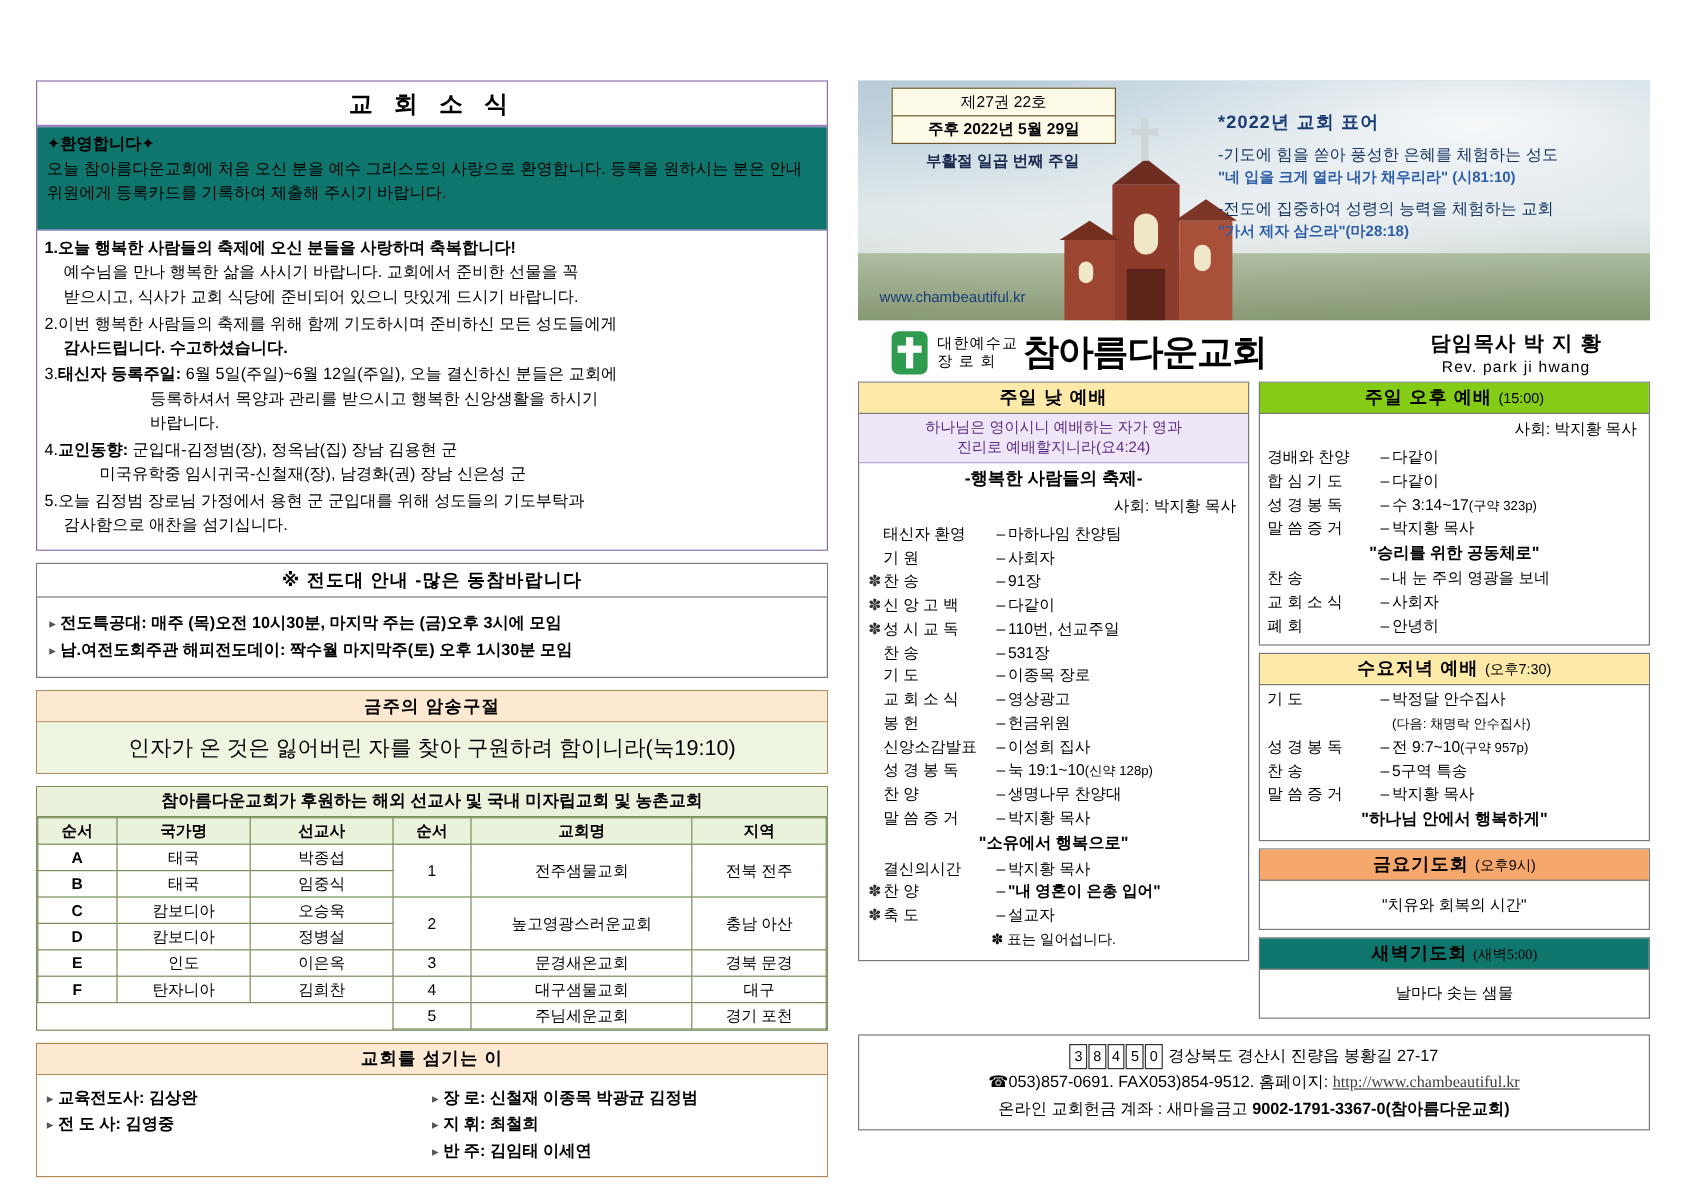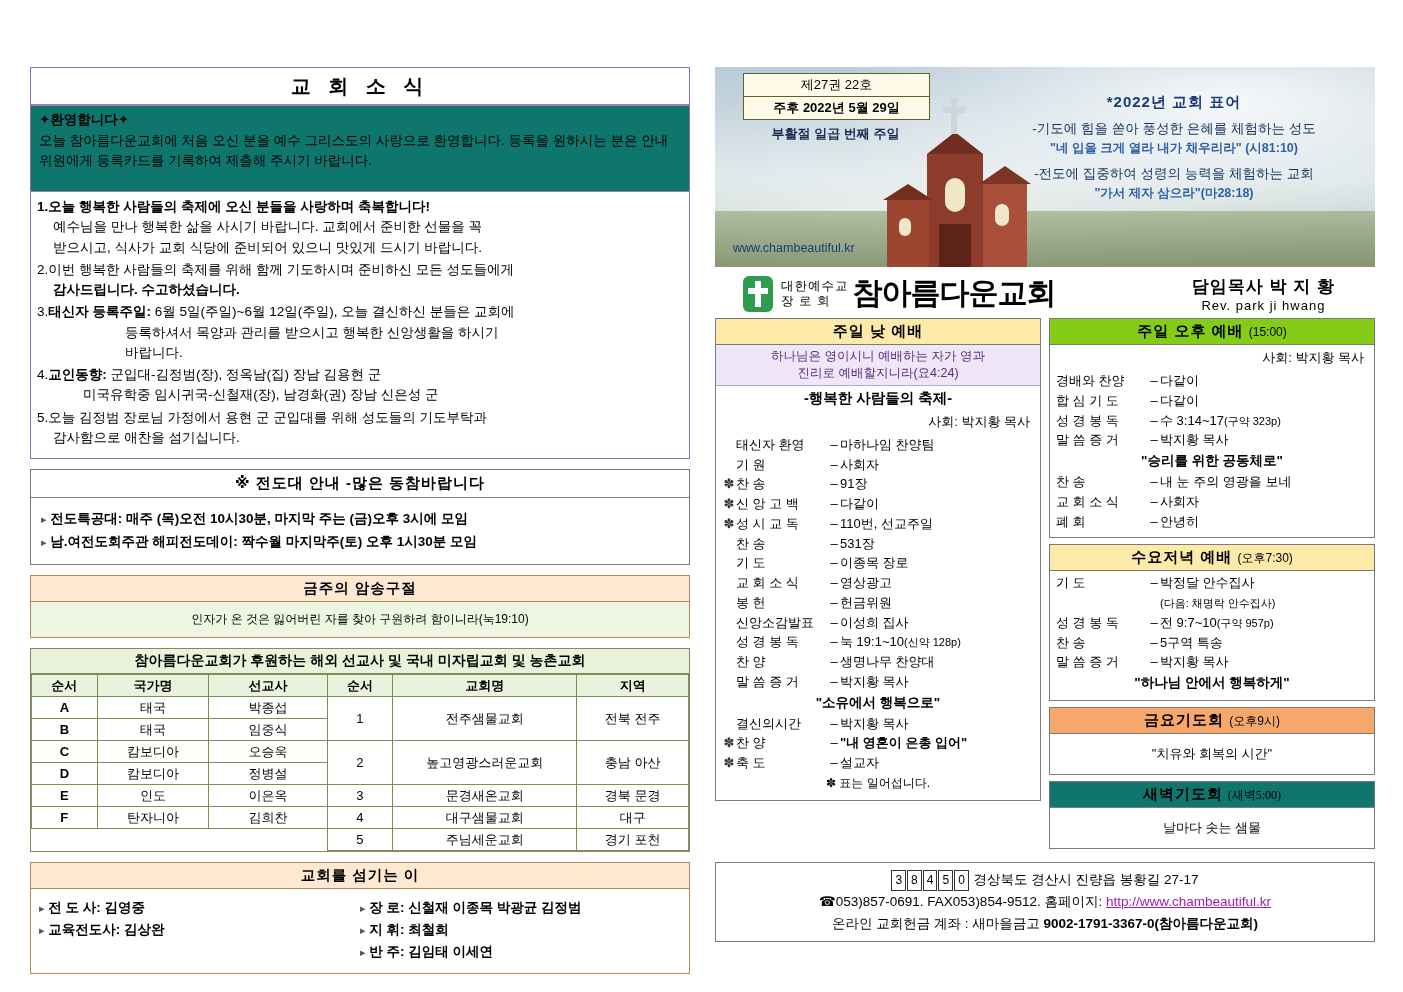--- a/index.html
+++ b/index.html
@@ -43,21 +43,21 @@
   .evan-b{padding:7px 10px 8px;}
   .evan-b div{margin:5px 0;font-size:13.5px;}
   .tri{color:#555;font-size:11px;}
 
   
   .mem{margin-top:10px;border:1px solid #b08b5a;}
   .mem-h{
     background:#fde9d2;text-align:center;font-weight:bold;font-size:14.5px;
     padding:3px 0;border-bottom:1px solid #b08b5a;letter-spacing:1px;
   }
-  .mem-b{background:#eef6e2;text-align:center;padding:9px 0;font-size:12px;}
+  .mem-b{background:#eef6e2;text-align:center;padding:9px 0;font-size:18px;}
 
   
   .miss{margin-top:10px;border:1px solid #7a8f5a;}
   .miss-h{
     background:#eaf2dc;text-align:center;font-weight:bold;font-size:14px;
     padding:3px 12px;border-bottom:1px solid #7a8f5a;
   }
   table.mtab{border-collapse:collapse;width:100%;font-size:13px;}
   table.mtab td,table.mtab th{
     border:1px solid #7a8f5a;text-align:center;padding:1px 2px;height:19px;
@@ -104,21 +104,21 @@
   .issue-box div{padding:2px 16px;}
   .issue-box div+div{border-top:1px solid #6b5b2a;}
   .issue-sub{
     position:absolute;left:28px;top:58px;width:185px;text-align:center;
     font-weight:bold;font-size:13px;color:#1d2b52;
   }
   .site{
     position:absolute;left:18px;bottom:12px;font-size:12.5px;color:#1a3f7a;
   }
   .motto{
-    position:absolute;right:26px;top:26px;width:350px;text-align:center;color:#13305e;
+    position:absolute;right:10px;top:26px;width:350px;color:#13305e;
   }
   .motto .m-t{font-weight:bold;font-size:15px;letter-spacing:1px;color:#1a3c72;}
   .motto .m-l{font-size:13.5px;margin-top:8px;}
   .motto .m-q{font-size:12.5px;color:#2f5fa8;font-weight:bold;margin-top:2px;}
 
   
   .namerow{display:flex;align-items:center;padding:6px 0 4px;}
   .logo{
     width:34px;height:40px;margin-left:26px;margin-right:6px;position:relative;
   }
@@ -162,21 +162,21 @@
 
   
   .footer{
     margin-top:7px;border:1px solid #7a7a7a;text-align:center;
     padding:6px 0 7px;font-size:13.5px;line-height:1.6;
   }
   .zip span{
     display:inline-block;border:1px solid #333;padding:0 3px;margin-right:1px;
     font-size:12px;background:#fff;
   }
-  .footer a{color:#a21caf;}
+  .footer a{color:#404040;font-family:Liberation Serif, serif;}
   .bold{font-weight:bold;}
 </style>
 </head>
 <body>
 
 <div class="page">
 
   <div class="left">
 
     <div class="news-wrap">
@@ -287,22 +287,22 @@
           <td>경기 포천</td>
         </tr>
       </tbody>
         </table>
     </div>
 
     <div class="serv">
       <div class="serv-h">교회를  섬기는  이</div>
       <div class="serv-b">
         <div class="serv-col">
+          <div><span class="tri">▸</span> <span class="b">교육전도사:</span> <span class="b">김상완</span></div>
           <div><span class="tri">▸</span> <span class="b">전  도  사:</span> <span class="b">김영중</span></div>
-          <div><span class="tri">▸</span> <span class="b">교육전도사:</span> <span class="b">김상완</span></div>
         </div>
         <div class="serv-col">
           <div><span class="tri">▸</span> <span class="b">장   로:</span> <span class="b">신철재 이종목 박광균 김정범</span></div>
           <div><span class="tri">▸</span> <span class="b">지   휘:</span> <span class="b">최철희</span></div>
           <div><span class="tri">▸</span> <span class="b">반   주:</span> <span class="b">김임태 이세연</span></div>
         </div>
       </div>
     </div>
 
   </div>

